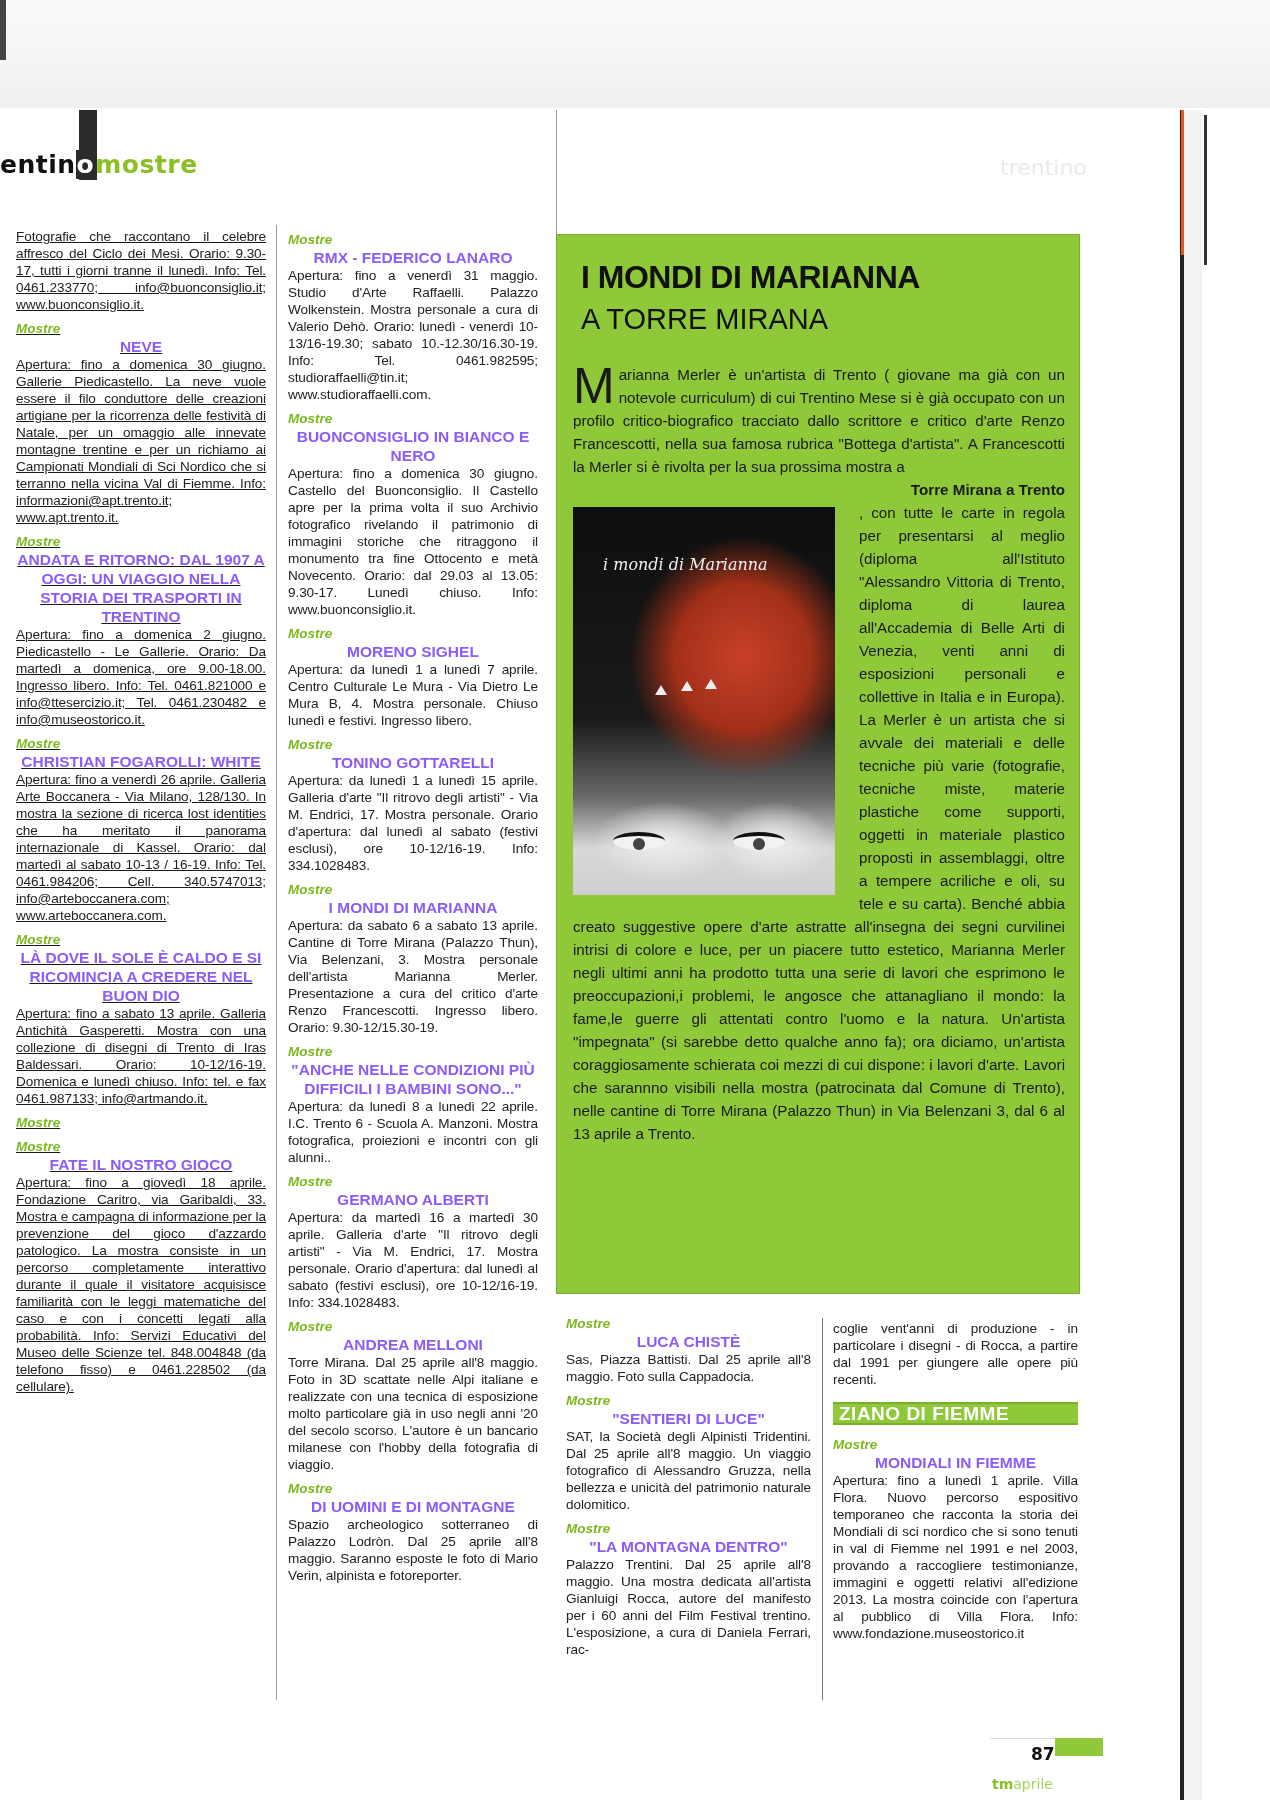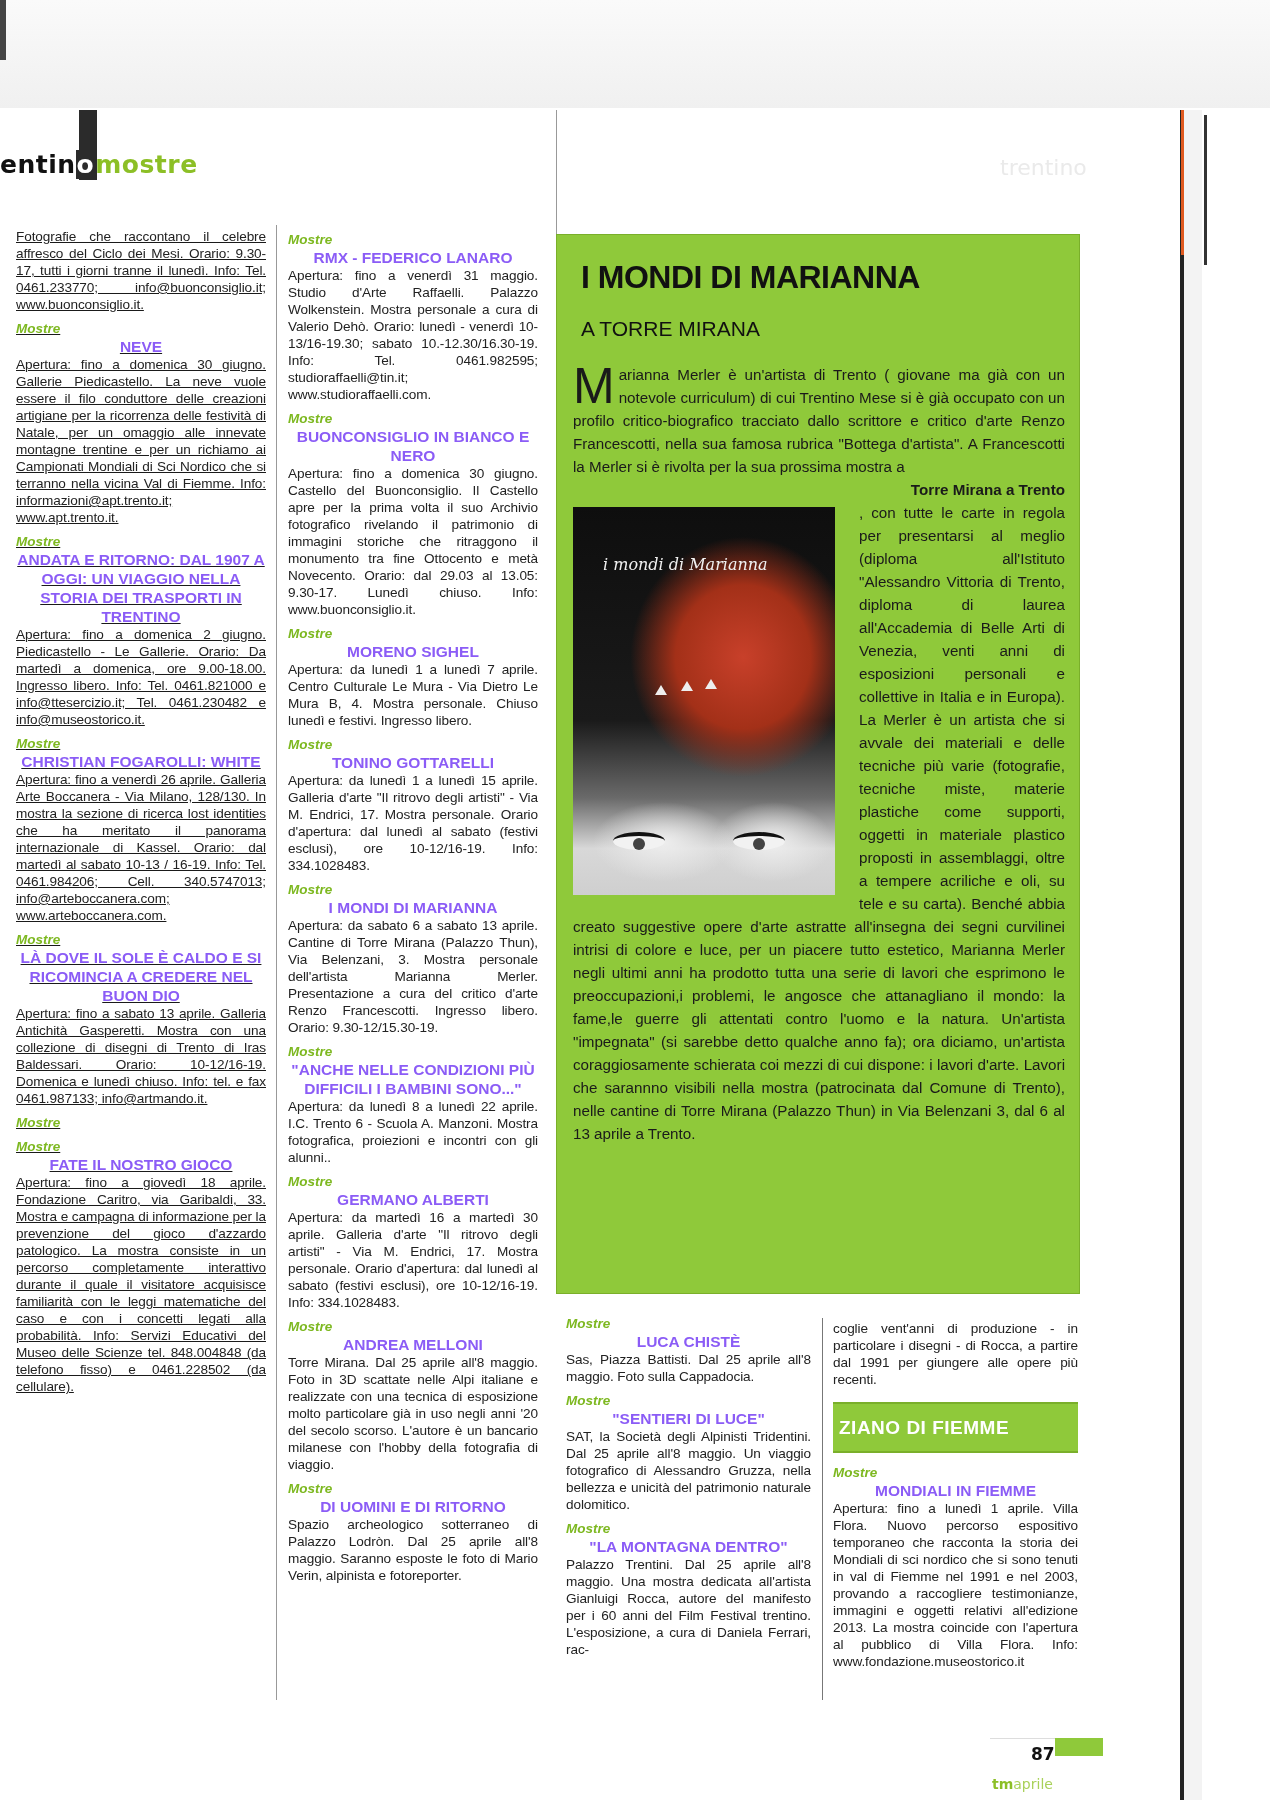--- a/index.html
+++ b/index.html
@@ -24,42 +24,42 @@
   .col-rule { position: absolute; width: 1px; background: #999; }
 
   .entry { margin-bottom: 8px; }
   .kicker { color: #7db820; font-style: italic; font-weight: bold; font-size: 13.5px; line-height: 16px; }
   .title { font-weight: bold; font-size: 15.5px; line-height: 19px; text-align: center; color: #8b5cf6; }
   .body { color: #222; letter-spacing: -0.1px; }
 
   .feature { position: absolute; left: 556px; top: 234px; width: 524px; height: 1060px; background: #8fc93a; border: 1px solid #7aaf2a; }
   .feature-rule-top { position: absolute; left: 556px; top: 110px; width: 1px; height: 124px; background: #999; }
   .feature-title { position: absolute; left: 24px; top: 24px; font-size: 32px; font-weight: bold; color: #111; line-height: 36px; letter-spacing: -0.5px; white-space: nowrap; }
-  .feature-subtitle { position: absolute; left: 24px; top: 76px; font-size: 21px; color: #111; line-height: 36px; white-space: nowrap; }
+  .feature-subtitle { position: absolute; left: 24px; top: 66px; font-size: 29px; color: #111; line-height: 36px; white-space: nowrap; }
   .feature-body { position: absolute; left: 16px; top: 128px; width: 492px; font-size: 15.2px; line-height: 23px; text-align: justify; color: #1a1a1a; }
   .dropcap { float: left; font-size: 50px; line-height: 42px; margin: 2px 4px 0 0; }
   .feature-img { float: left; width: 262px; height: 388px; margin: 6px 24px 4px 0; position: relative; overflow: hidden;
     background:
       radial-gradient(ellipse 70px 40px at 90px 335px, #eee 0%, transparent 100%),
       radial-gradient(ellipse 60px 40px at 200px 335px, #eee 0%, transparent 100%),
       radial-gradient(ellipse 150px 160px at 170px 150px, #c8402a 0%, #a33018 45%, transparent 75%),
       linear-gradient(180deg, #0e0e0e 0%, #1a1a1a 55%, #6a6a6a 75%, #d8d8d8 88%, #cfcfcf 100%);
   }
   .feature-img .caption { position: absolute; left: 30px; top: 46px; font-family: "DejaVu Serif", serif; font-style: italic; font-size: 16px; color: #f0f0f0; white-space: nowrap; }
   .eye { position: absolute; width: 52px; height: 18px; border-radius: 50%; background: #f2f2f2; border-top: 4px solid #111; }
   .eye .pupil { position: absolute; left: 20px; top: 2px; width: 12px; height: 12px; border-radius: 50%; background: #444; }
   .bird { position: absolute; width: 0; height: 0; border-left: 6px solid transparent; border-right: 6px solid transparent; border-bottom: 10px solid #eee; }
   .feature-body b { font-weight: bold; }
   .bold-right { text-align: right; display: block; }
 
   .col3 { left: 566px; top: 1316px; width: 245px; }
   .col4 { left: 833px; top: 1320px; width: 245px; }
   .rule-bottom { position: absolute; left: 822px; top: 1318px; width: 1px; height: 382px; background: #777; }
 
-  .section-band { background: #8fc93a; color: #fff; font-weight: bold; font-size: 19px; padding: 15px 6px; margin: 14px 0 12px 0; letter-spacing: 0.5px; border-top: 2px solid #7aaf2a; border-bottom: 2px solid #7aaf2a; }
+  .section-band { background: #8fc93a; color: #fff; font-weight: bold; font-size: 19px; padding: 1px 6px; margin: 14px 0 12px 0; letter-spacing: 0.5px; border-top: 2px solid #7aaf2a; border-bottom: 2px solid #7aaf2a; }
 
   .page-number { position: absolute; left: 1031px; top: 1744px; font-family: "DejaVu Sans", sans-serif; font-weight: bold; font-size: 17px; color: #111; }
   .page-number-bar { position: absolute; left: 1055px; top: 1738px; width: 48px; height: 18px; background: #8fc93a; }
   .page-number-line { position: absolute; left: 990px; top: 1738px; width: 70px; height: 1px; background: #ddd; }
   .magazine-mark { position: absolute; left: 992px; top: 1756px; font-family: "DejaVu Sans", sans-serif; font-size: 14px; color: #8cbf26; white-space: nowrap; margin-top: 20px; }
   .magazine-mark b { font-weight: bold; }
   .magazine-mark .light { color: #a9d15a; font-weight: normal; }
 
   .spine { position: absolute; left: 1180px; top: 110px; width: 4px; height: 1690px; background: #222; }
   .spine-orange { position: absolute; left: 1181px; top: 110px; width: 3px; height: 145px; background: #e05a20; }
@@ -151,21 +151,21 @@
     <div class="title">GERMANO ALBERTI</div>
     <div class="body">Apertura: da martedì 16 a martedì 30 aprile. Galleria d'arte "Il ritrovo degli artisti" - Via M. Endrici, 17. Mostra personale. Orario d'apertura: dal lunedì al sabato (festivi esclusi), ore 10-12/16-19. Info: 334.1028483.</div>
   </div>
   <div class="entry">
     <div class="kicker">Mostre</div>
     <div class="title">ANDREA MELLONI</div>
     <div class="body">Torre Mirana. Dal 25 aprile all'8 maggio. Foto in 3D scattate nelle Alpi italiane e realizzate con una tecnica di esposizione molto particolare già in uso negli anni '20 del secolo scorso. L'autore è un bancario milanese con l'hobby della fotografia di viaggio.</div>
   </div>
   <div class="entry">
     <div class="kicker">Mostre</div>
-    <div class="title">DI UOMINI E DI RITORNO</div>
+    <div class="title">DI UOMINI E DI MONTAGNE</div>
     <div class="body">Spazio archeologico sotterraneo di Palazzo Lodròn. Dal 25 aprile all'8 maggio. Saranno esposte le foto di Mario Verin, alpinista e fotoreporter.</div>
   </div>
 </div>
 
 <div class="feature-rule-top"></div>
 
 <div class="feature">
   <div class="feature-title">I MONDI DI MARIANNA</div>
   <div class="feature-subtitle">A TORRE MIRANA</div>
   <div class="feature-body">

